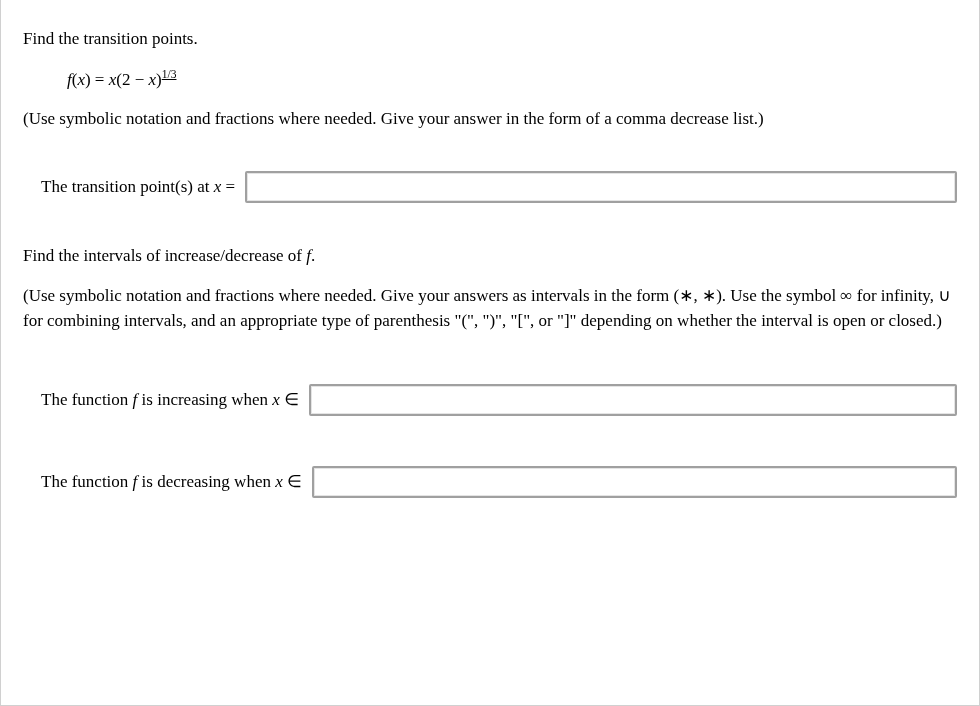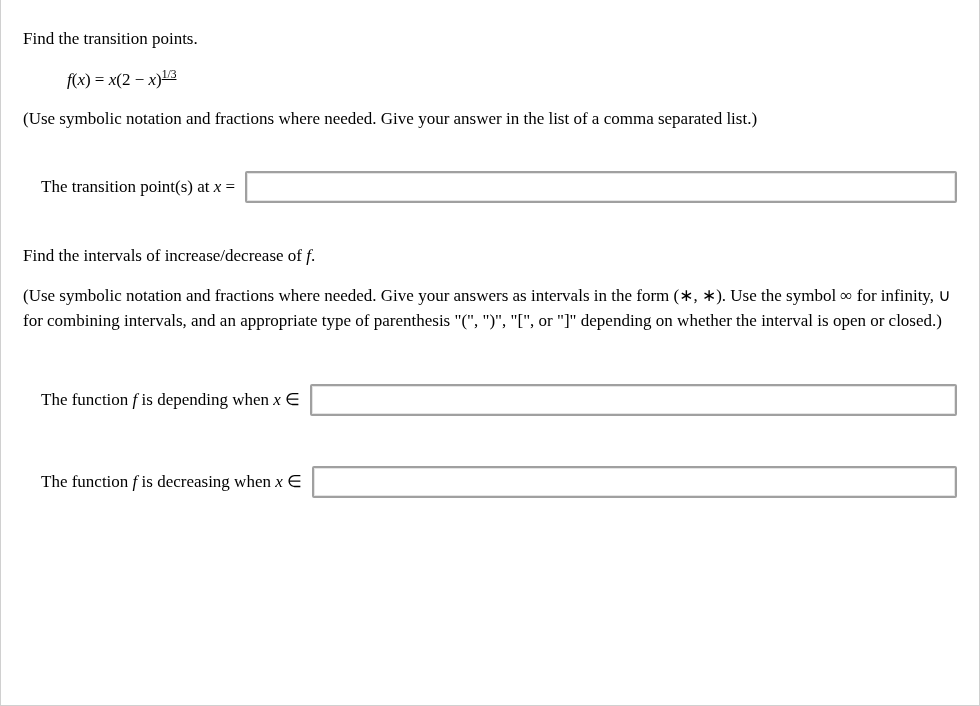--- a/index.html
+++ b/index.html
@@ -53,38 +53,38 @@
 <body>
 
 <div class="page">
 
   <div class="para">Find the transition points.</div>
 
   <div class="para indent">
     <span class="math-i">f</span><span>(</span><span class="math-i">x</span><span>) = </span><span class="math-i">x</span><span>(2 − </span><span class="math-i">x</span><span>)</span><span class="sup">1/3</span>
   </div>
 
-  <div class="para">(Use symbolic notation and fractions where needed. Give your answer in the list of a comma separated list.)</div>
+  <div class="para">(Use symbolic notation and fractions where needed. Give your answer in the form of a comma decrease list.)</div>
 
   <div class="answer-row">
     <div class="answer-label">
       <span>The transition point(s) at </span><span class="math-i">x</span><span> =</span>
     </div>
     <input type="text" class="answer-input" style="">
   </div>
 
   <div class="para section-gap">
     <span>Find the intervals of increase/decrease of </span><span class="math-i">f</span><span>.</span>
   </div>
 
   <div class="para">(Use symbolic notation and fractions where needed. Give your answers as intervals in the form (∗, ∗). Use the symbol ∞ for infinity, ∪ for combining intervals, and an appropriate type of parenthesis "(", ")", "[", or "]" depending on whether the interval is open or closed.)</div>
 
   <div class="answer-row" style="margin-top:50px;">
     <div class="answer-label">
-      <span>The function </span><span class="math-i">f</span><span> is depending when </span><span class="math-i">x</span><span> ∈</span>
+      <span>The function </span><span class="math-i">f</span><span> is increasing when </span><span class="math-i">x</span><span> ∈</span>
     </div>
     <input type="text" class="answer-input" style="">
   </div>
 
   <div class="answer-row" style="margin-top:50px; margin-bottom:10px;">
     <div class="answer-label">
       <span>The function </span><span class="math-i">f</span><span> is decreasing when </span><span class="math-i">x</span><span> ∈</span>
     </div>
     <input type="text" class="answer-input" style="">
   </div>

